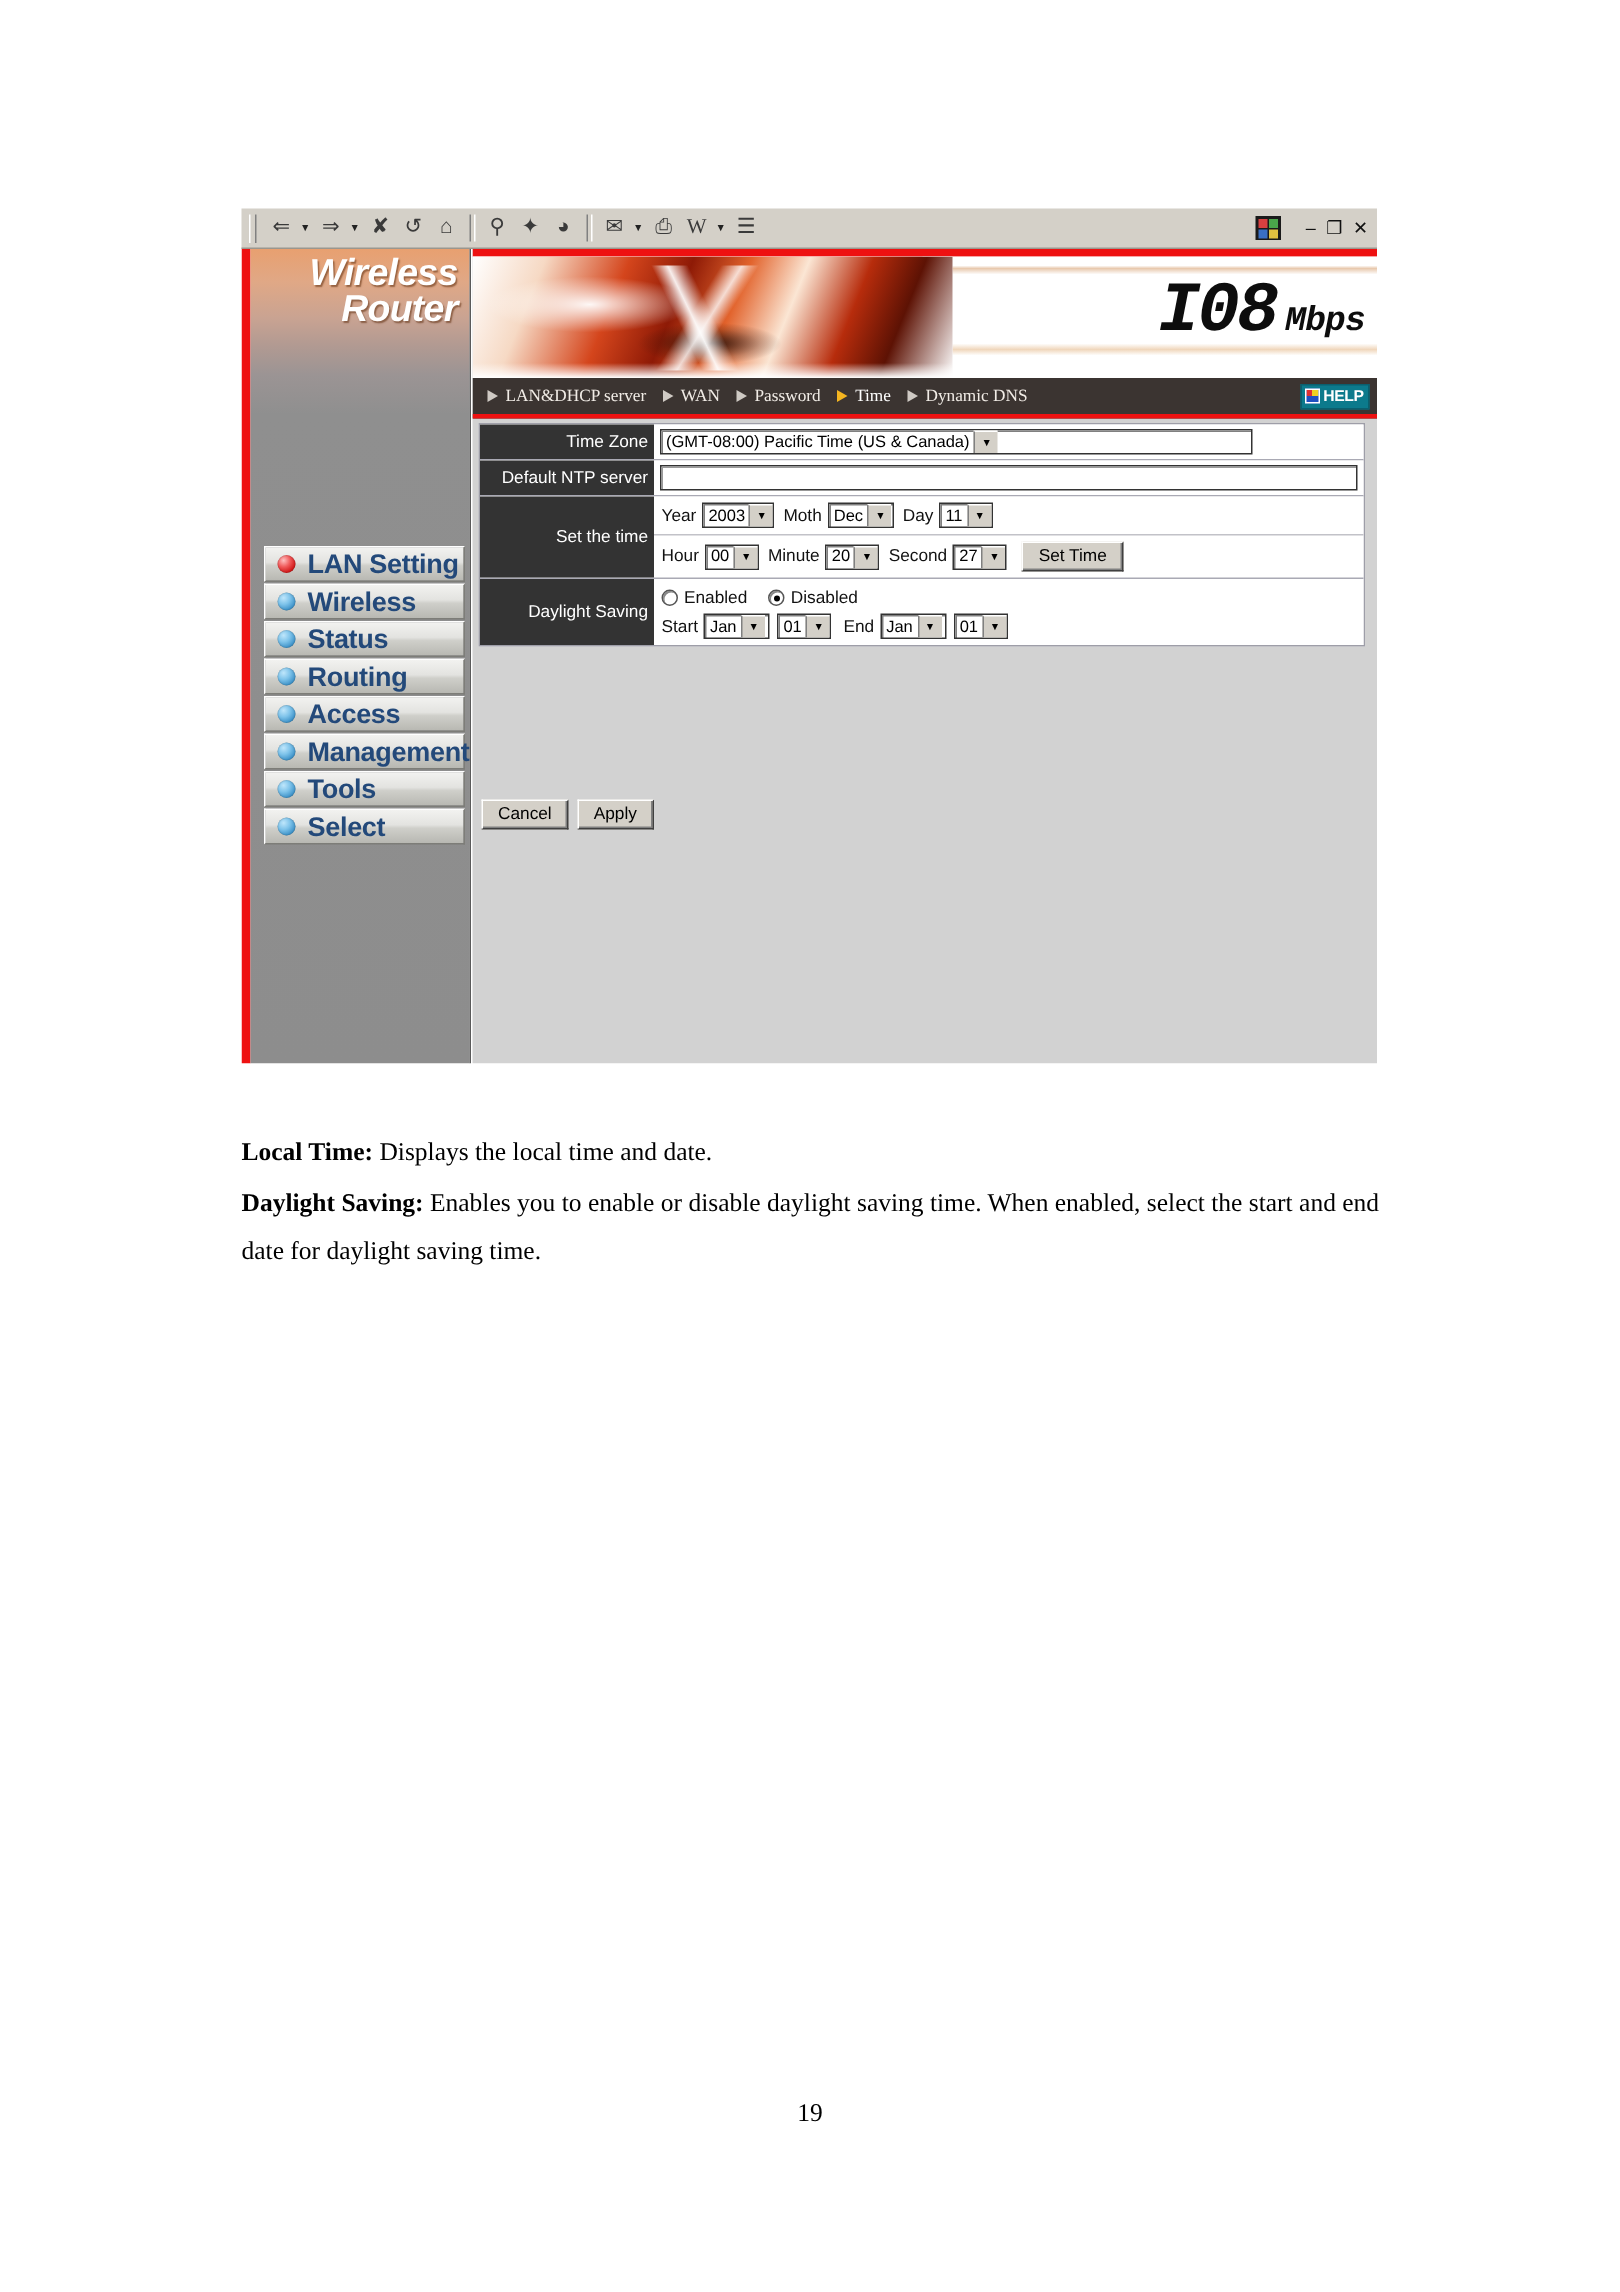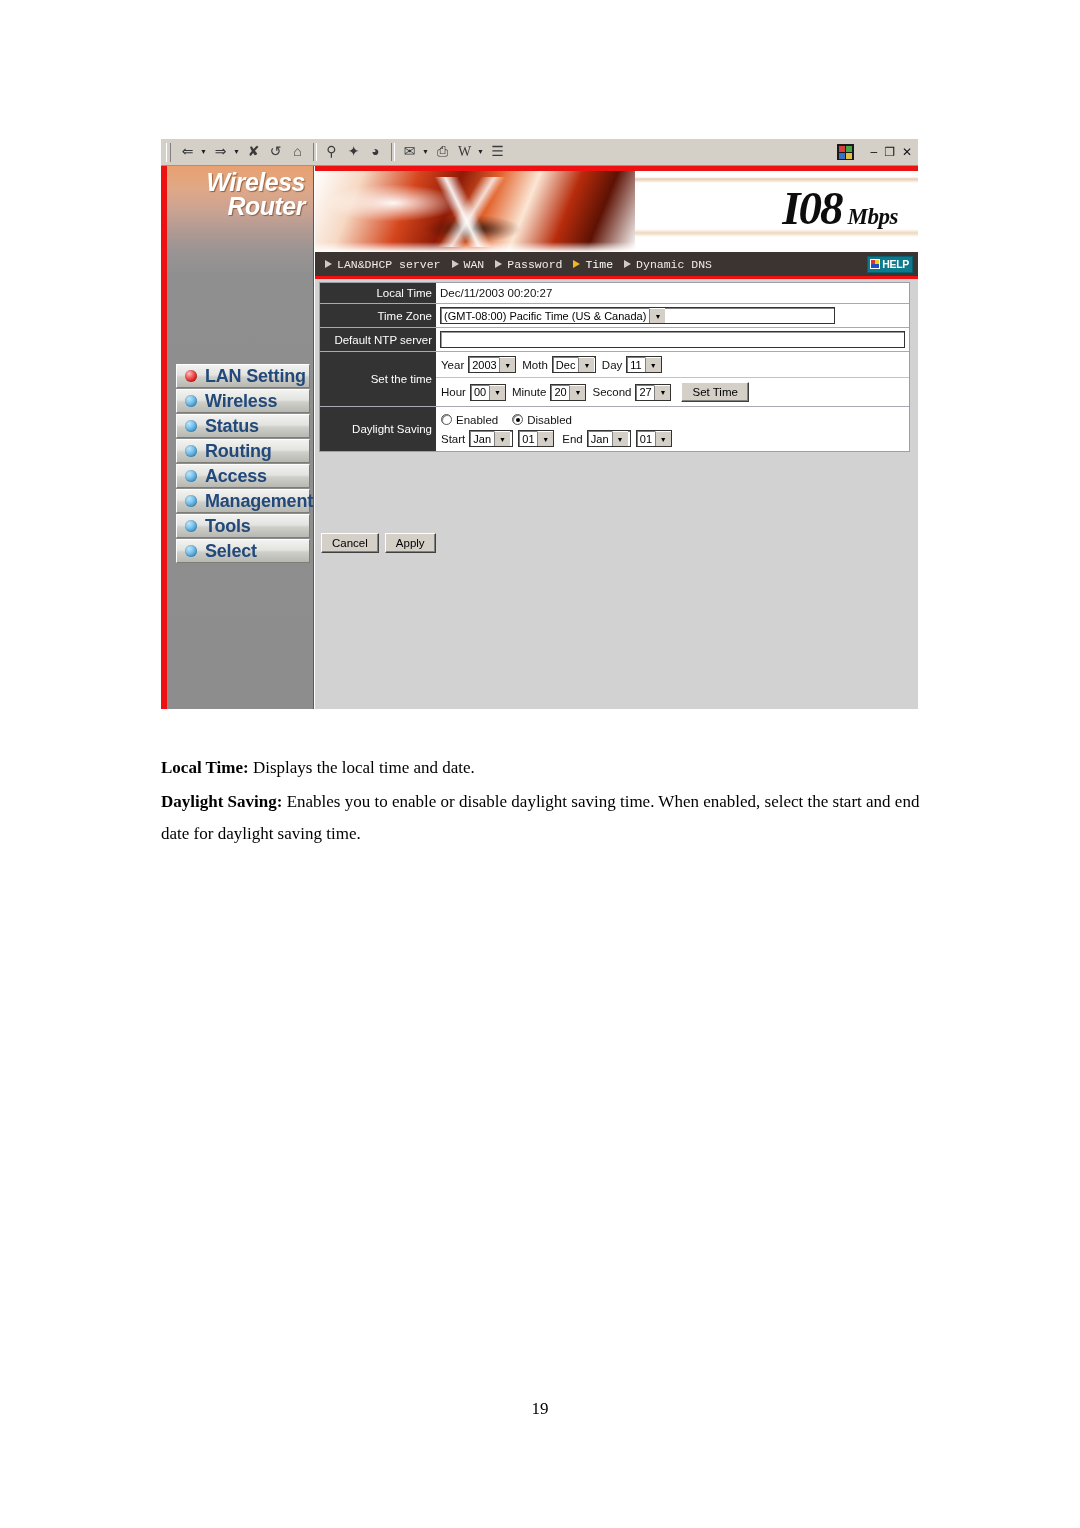--- a/index.html
+++ b/index.html
@@ -236,22 +236,22 @@
     width: 303px; height: 81px;
     background:
       linear-gradient(to bottom,
         #ffffff 0px, #ffffff 6px,
         #e8c9ae 8px, #ffffff 12px,
         #ffffff 58px, #f0d7bc 62px,
         #ffffff 66px, #ffffff 81px);
   }
   .logo108 {
     position: absolute;
-    right: 20px; top: 14px;
-    font-family: Liberation Serif, serif;
+    right: 8px; top: 14px;
+    font-family: Liberation Mono, monospace;
     font-style: italic;
     font-weight: bold;
     color: #0d0d0d;
     line-height: 1;
     display: flex;
     align-items: baseline;
   }
   .logo108 .big { font-size: 47px; letter-spacing: -2px; }
   .logo108 .sm  { font-size: 23px; margin-left: 6px; letter-spacing: -0.5px; }
 
@@ -263,21 +263,21 @@
     border-bottom: 3px solid #ee1111;
     box-sizing: border-box;
     display: flex;
     align-items: center;
     padding-left: 10px;
   }
   .navitem {
     display: flex;
     align-items: center;
     margin-right: 11px;
-    font-family: Liberation Mono, monospace;
+    font-family: Liberation Serif, serif;
     font-size: 11.5px;
     color: #f1ece6;
     white-space: nowrap;
   }
   .navarrow {
     width: 0; height: 0;
     border-top: 4.5px solid transparent;
     border-bottom: 4.5px solid transparent;
     border-left: 7px solid #cfcac4;
     margin-right: 5px;
@@ -596,24 +596,20 @@
           <span>Dynamic DNS</span>
         </div>
         <div class="helpbtn">
           <div class="helpsq"></div>
           <div class="helptext">HELP</div>
         </div>
       </div>
 
       <div class="form">
 
-        <div class="frow">
-          <div class="flabel">Local Time</div>
-          <div class="fval">Dec/11/2003 00:20:27</div>
-        </div>
 
         <div class="frow">
           <div class="flabel">Time Zone</div>
           <div class="fval">
             <div class="sel tz">
               <div class="txt">(GMT-08:00) Pacific Time (US &amp; Canada)</div>
               <div class="arw">▼</div>
             </div>
           </div>
         </div>

